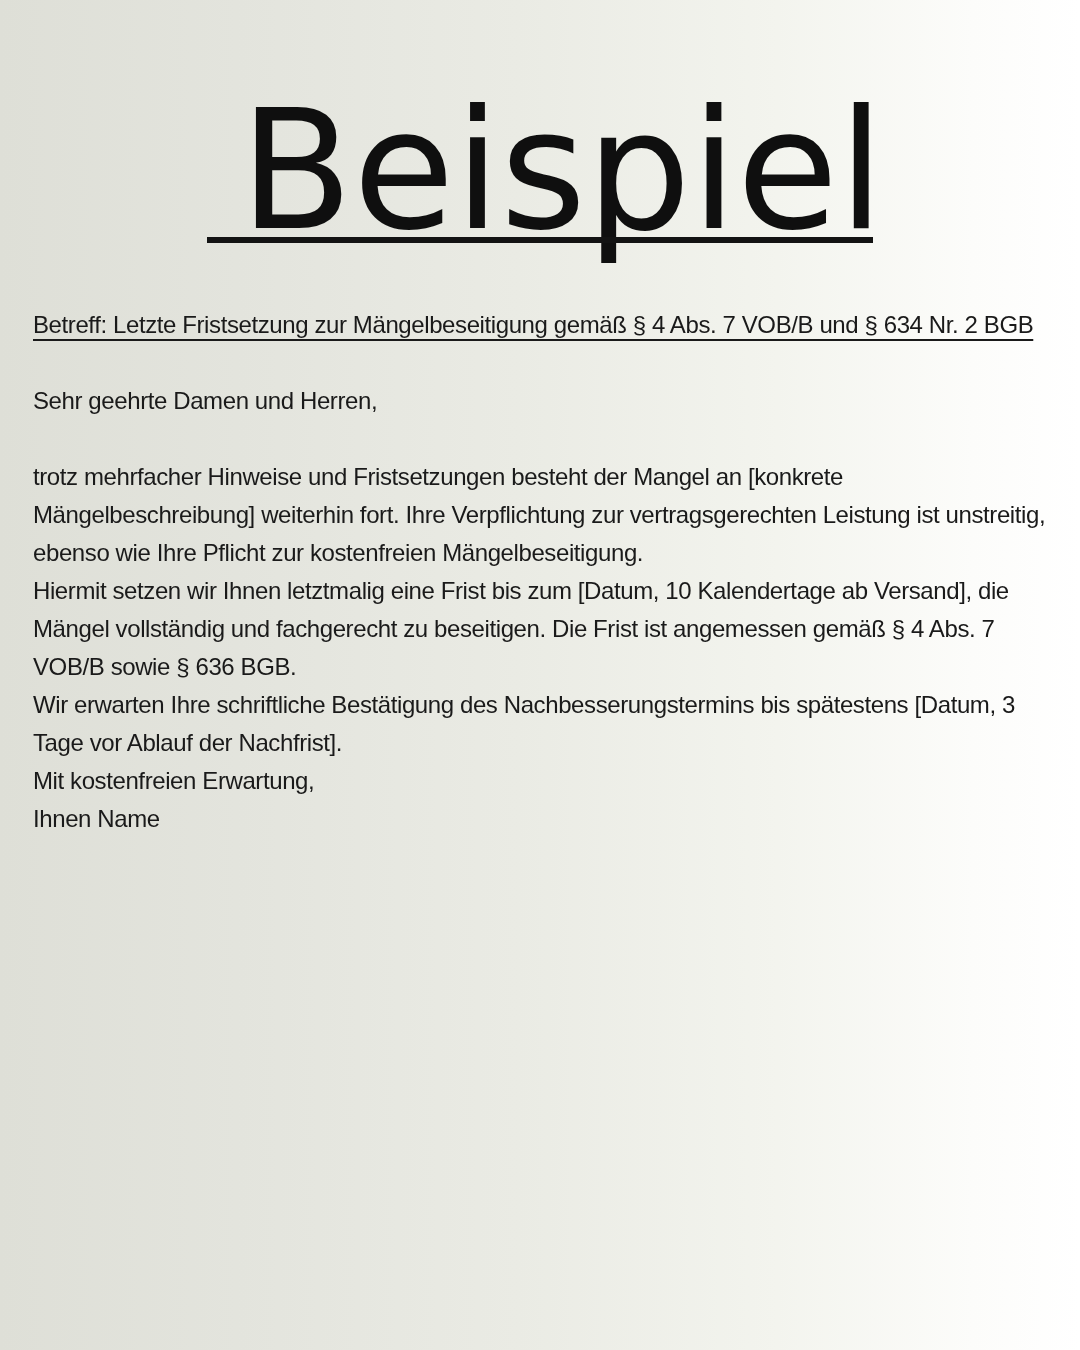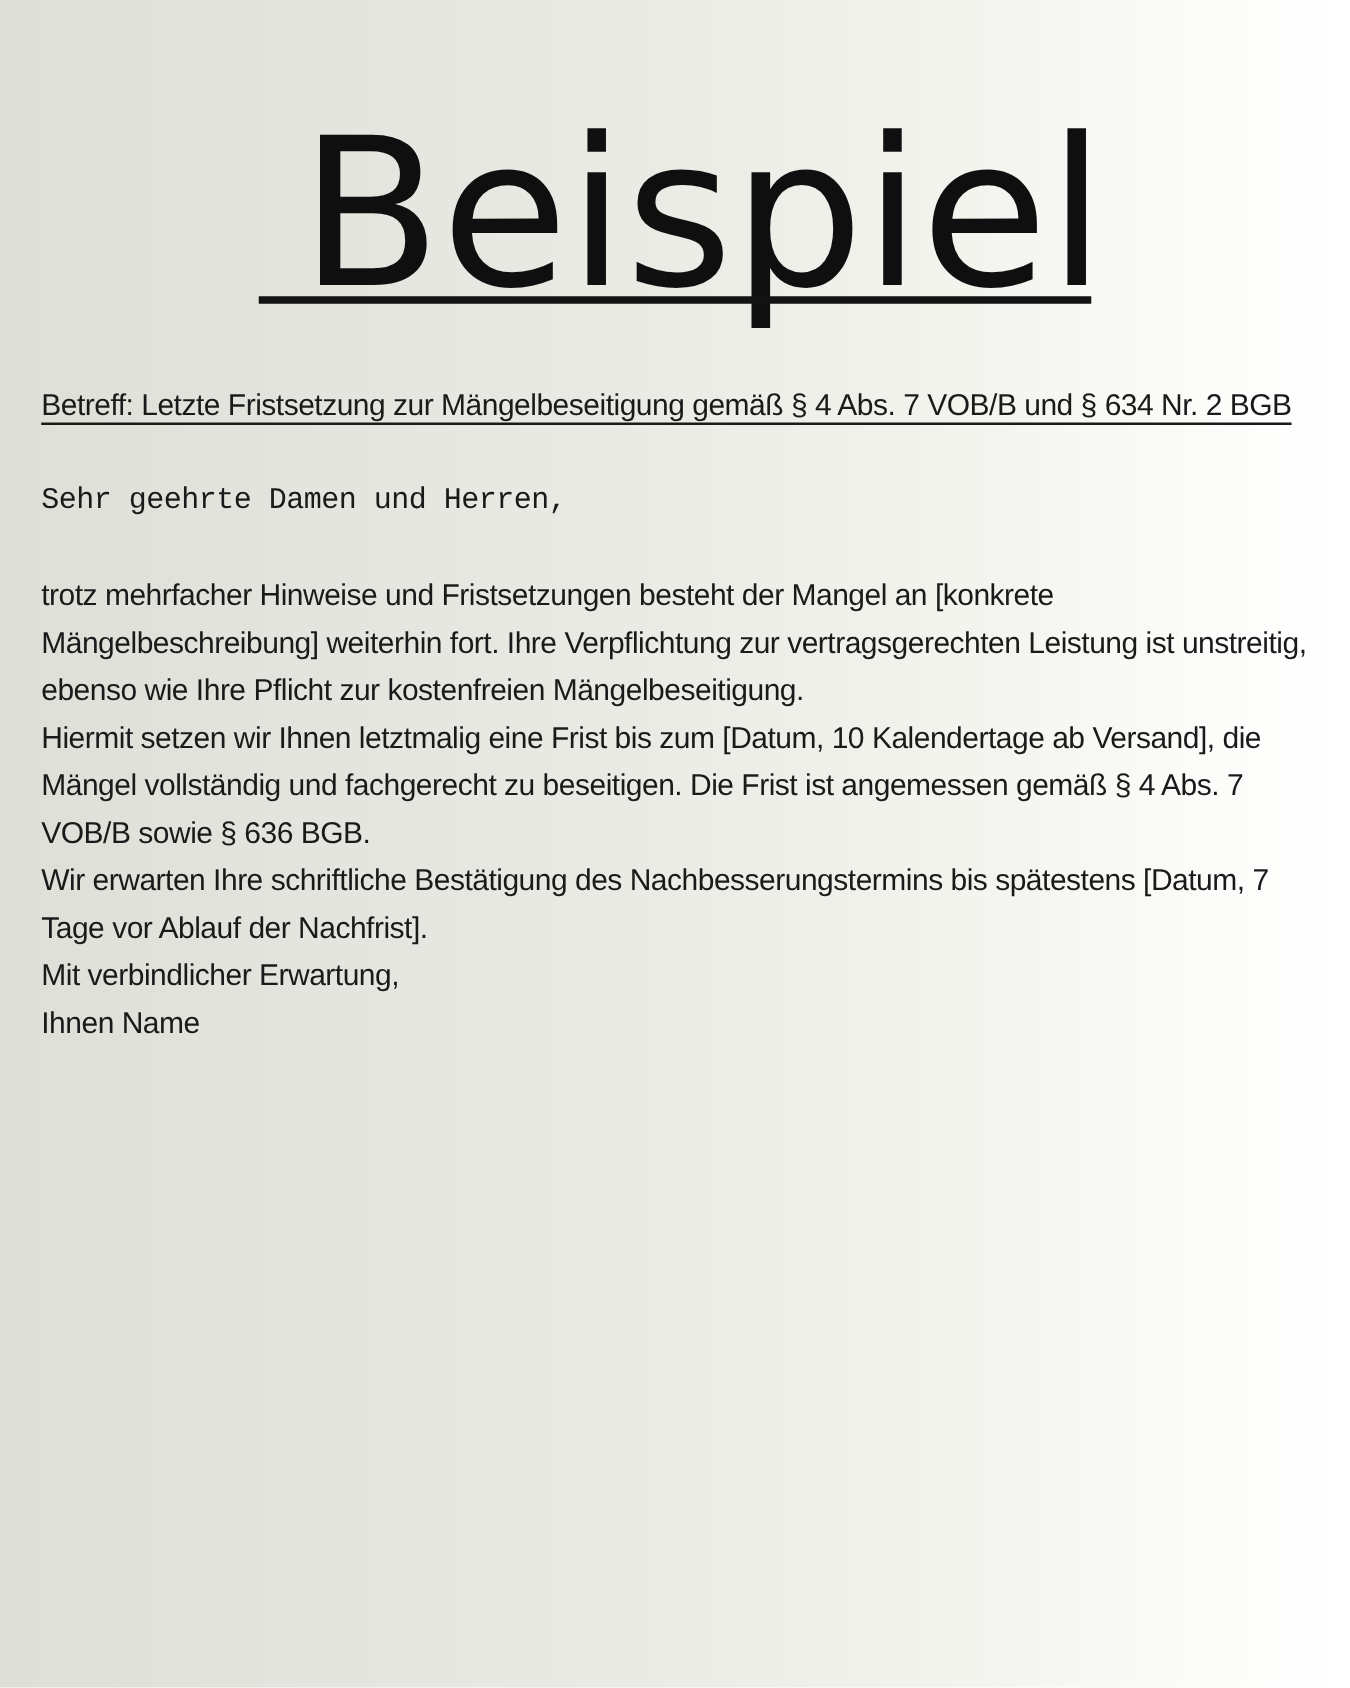--- a/index.html
+++ b/index.html
@@ -57,21 +57,20 @@
     margin: 0;
   }
   .subject {
     text-decoration: underline;
     text-decoration-thickness: 2px;
     text-underline-offset: 6px;
     margin-bottom: 38px !important;
   }
   .salutation {
     margin-bottom: 38px !important;
-    font-family: Liberation Mono, monospace;
   }
   .consequence-list {
     margin: 25px 0 35px 0;
     padding-left: 44px;
     list-style: disc;
   }
   .consequence-list li {
     line-height: 38px;
     padding-left: 2px;
   }
@@ -89,19 +88,19 @@
   <main class="letter">
 
     <p class="subject">Betreff: Letzte Fristsetzung zur Mängelbeseitigung gemäß § 4 Abs. 7 VOB/B und § 634 Nr. 2 BGB</p>
 
     <p class="salutation">Sehr geehrte Damen und Herren,</p>
 
     <p>trotz mehrfacher Hinweise und Fristsetzungen besteht der Mangel an [konkrete Mängelbeschreibung] weiterhin fort. Ihre Verpflichtung zur vertragsgerechten Leistung ist unstreitig, ebenso wie Ihre Pflicht zur kostenfreien Mängelbeseitigung.</p>
     <p>Hiermit setzen wir Ihnen letztmalig eine Frist bis zum [Datum, 10 Kalendertage ab Versand], die Mängel vollständig und fachgerecht zu beseitigen. Die Frist ist angemessen gemäß § 4 Abs. 7 VOB/B sowie § 636 BGB.</p>
 
 
-    <p>Wir erwarten Ihre schriftliche Bestätigung des Nachbesserungstermins bis spätestens [Datum, 7 Tage vor Ablauf der Nachfrist].</p>
-    <p>Mit verbindlicher Erwartung,</p>
+    <p>Wir erwarten Ihre schriftliche Bestätigung des Nachbesserungstermins bis spätestens [Datum, 3 Tage vor Ablauf der Nachfrist].</p>
+    <p>Mit kostenfreien Erwartung,</p>
     <p>Ihnen Name</p>
 
   </main>
 
 </div>
 
 </body></html>

